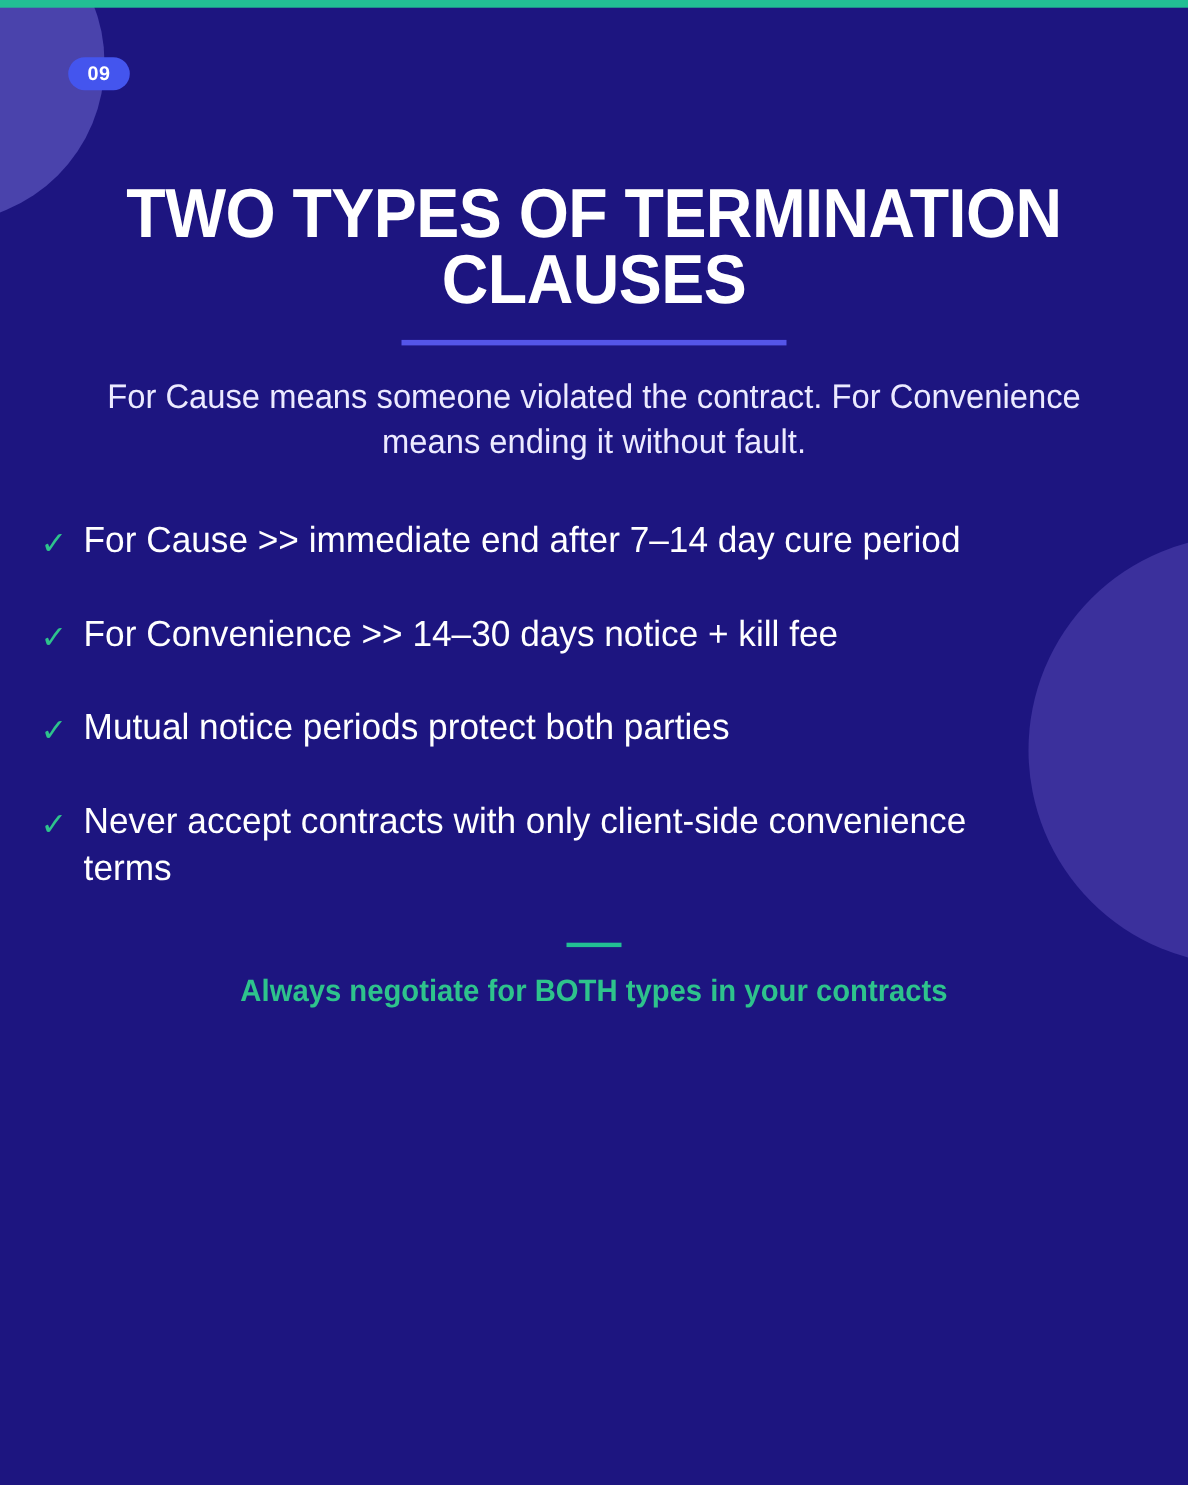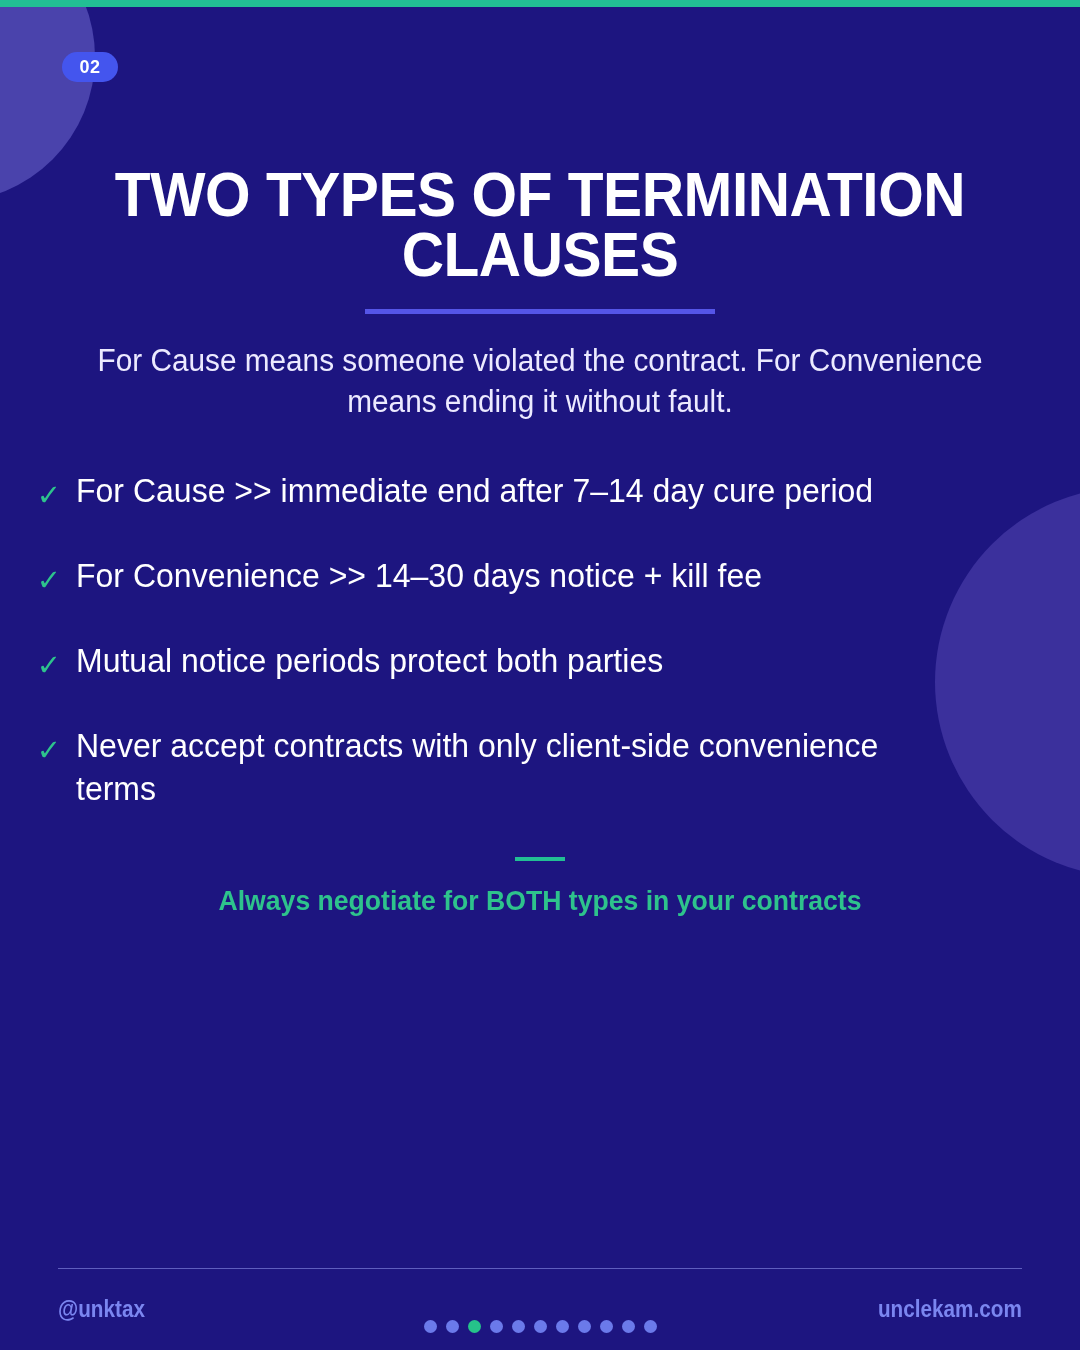--- a/index.html
+++ b/index.html
@@ -195,21 +195,21 @@
 </style>
 </head>
 <body>
 
 <div class="slide">
 
   <div class="top-bar"></div>
   <div class="circle-tl"></div>
   <div class="circle-r"></div>
 
-  <div class="badge">02</div>
+  <div class="badge">09</div>
 
   <div class="content">
 
     <div class="title">TWO TYPES OF TERMINATION CLAUSES</div>
     <div class="title-rule"></div>
 
     <div class="subtitle">For Cause means someone violated the contract. For Convenience means ending it without fault.</div>
 
     <div class="bullets">
 
@@ -233,32 +233,14 @@
         <span class="bullet-text">Never accept contracts with only client-side convenience terms</span>
       </div>
 
     </div>
 
     <div class="callout-rule"></div>
     <div class="callout">Always negotiate for BOTH types in your contracts</div>
 
   </div>
 
-  <div class="footer">
-    <div class="footer-rule"></div>
-    <div class="footer-left">@unktax</div>
-    <div class="footer-right">unclekam.com</div>
-    <div class="dots">
-        <span class="dot"></span>
-        <span class="dot"></span>
-        <span class="dot active"></span>
-        <span class="dot"></span>
-        <span class="dot"></span>
-        <span class="dot"></span>
-        <span class="dot"></span>
-        <span class="dot"></span>
-        <span class="dot"></span>
-        <span class="dot"></span>
-        <span class="dot"></span>
-      </div>
-  </div>
 
 </div>
 
 </body></html>

